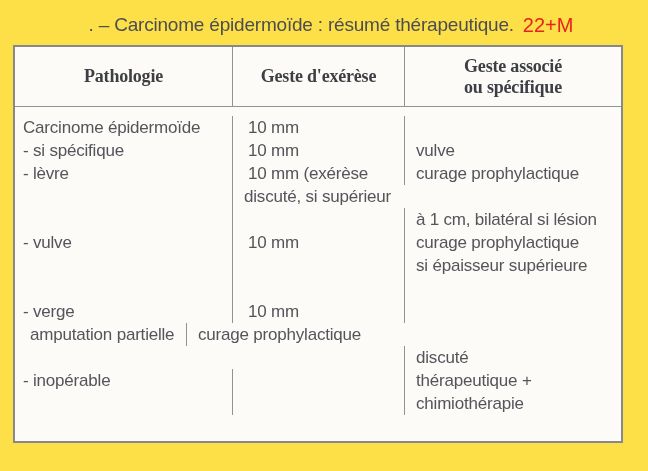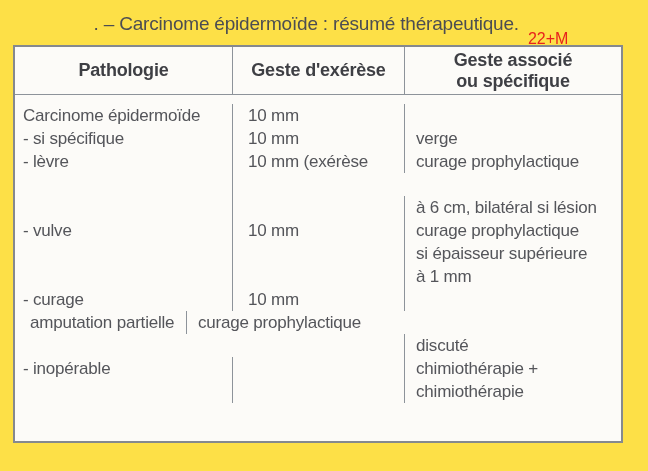--- a/index.html
+++ b/index.html
@@ -15,32 +15,32 @@
   .title-row{
     position:absolute;top:13px;left:0;width:648px;
     display:flex;justify-content:center;align-items:baseline;
     padding-left:14px;box-sizing:border-box;
   }
   .doc-title{
     font-size:19px;color:#4c4d52;letter-spacing:-0.2px;
     white-space:nowrap;
   }
   .doc-annotation{
-    font-size:16px;color:#e8231c;margin-left:9px;
-    position:relative;top:14px;white-space:nowrap;
+    font-size:20px;color:#e8231c;margin-left:9px;
+    position:relative;top:1px;white-space:nowrap;
   }
 
   
   .scan-table{
     position:absolute;left:13px;top:45px;width:610px;height:398px;
     border:2px solid #85898e;box-sizing:border-box;
     background:#fcfbf8;
   }
-  .header-row{display:flex;height:48px;box-sizing:border-box;
-    border-bottom:1.5px solid #8d939a;}
+  .header-row{display:flex;height:60px;box-sizing:border-box;
+    border-bottom:1.5px solid #8d939a;font-family:Liberation Serif, serif;}
   .hcell{
     display:flex;align-items:center;justify-content:center;
     font-weight:bold;font-size:18px;color:#3e3f44;letter-spacing:-0.2px;
     box-sizing:border-box;text-align:center;white-space:pre-line;
     line-height:21px;
   }
   .hc1{width:218px;border-right:1.5px solid #8d939a;}
   .hc2{width:172px;border-right:1.5px solid #8d939a;}
   .hc3{flex:1;}
 
@@ -79,79 +79,79 @@
 
       <div class="body-row">
         <div class="cell c1">Carcinome épidermoïde</div>
         <div class="cell c2">10 mm</div>
         <div class="cell c3"></div>
       </div>
 
       <div class="body-row">
         <div class="cell c1">- si spécifique</div>
         <div class="cell c2">10 mm</div>
-        <div class="cell c3">verge</div>
+        <div class="cell c3">vulve</div>
       </div>
 
       <div class="body-row">
         <div class="cell c1">- lèvre</div>
         <div class="cell c2">10 mm (exérèse</div>
         <div class="cell c3">curage prophylactique</div>
       </div>
 
       <div class="body-row">
         <div class="cell c1"></div>
+        <div class="cell c3">discuté, si supérieur</div>
       </div>
 
       <div class="body-row">
         <div class="cell c1"></div>
         <div class="cell c2"></div>
-        <div class="cell c3">à 6 cm, bilatéral si lésion</div>
+        <div class="cell c3">à 1 cm, bilatéral si lésion</div>
       </div>
 
 
       <div class="body-row">
         <div class="cell c1">- vulve</div>
         <div class="cell c2">10 mm</div>
         <div class="cell c3">curage prophylactique</div>
       </div>
 
       <div class="body-row">
         <div class="cell c1"></div>
         <div class="cell c2"></div>
         <div class="cell c3">si épaisseur supérieure</div>
       </div>
 
       <div class="body-row">
         <div class="cell c1"></div>
         <div class="cell c2"></div>
-        <div class="cell c3">à 1 mm</div>
       </div>
 
       <div class="body-row">
-        <div class="cell c1">- curage</div>
+        <div class="cell c1">- verge</div>
         <div class="cell c2">10 mm</div>
         <div class="cell c3"></div>
       </div>
 
       <div class="body-row">
         <div class="cell c2">amputation partielle</div>
         <div class="cell c3">curage prophylactique</div>
       </div>
 
       <div class="body-row">
         <div class="cell c1 indent-1">de l'albuginée (T2)</div>
         <div class="cell c2"></div>
         <div class="cell c3">discuté</div>
       </div>
 
       <div class="body-row">
         <div class="cell c1">- inopérable</div>
         <div class="cell c2"></div>
-        <div class="cell c3">chimiothérapie +</div>
+        <div class="cell c3">thérapeutique +</div>
       </div>
 
       <div class="body-row">
         <div class="cell c1"></div>
         <div class="cell c2"></div>
         <div class="cell c3">chimiothérapie</div>
       </div>
 
     </div>
   </div>

